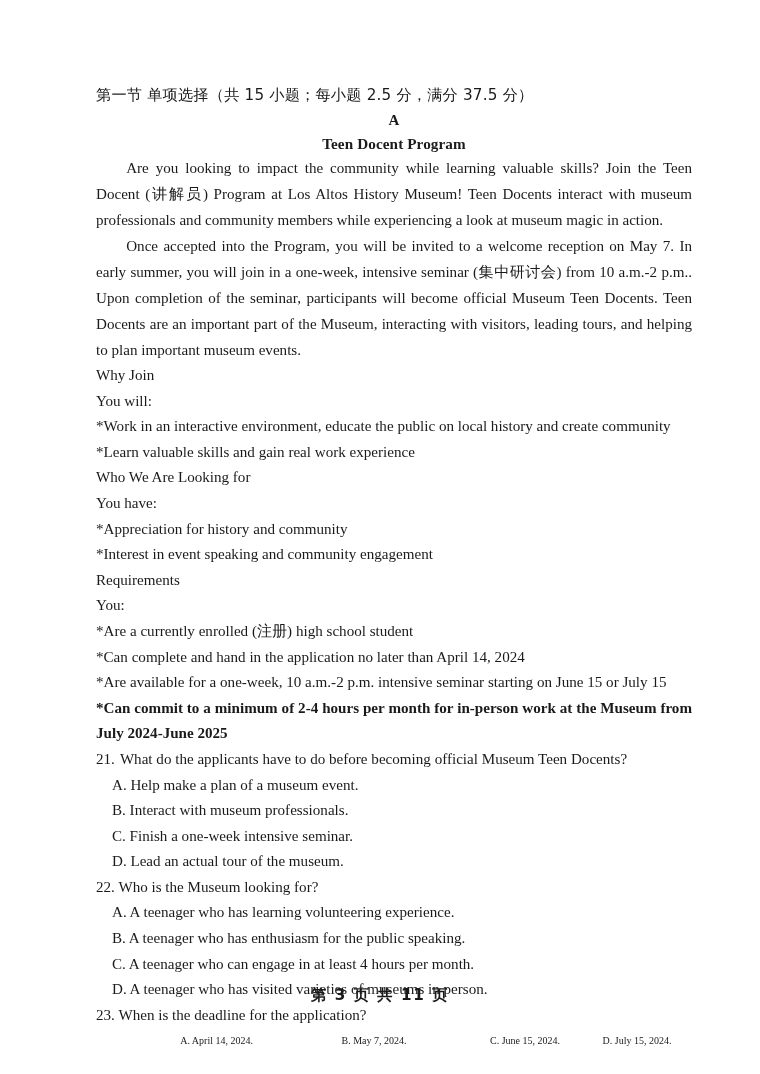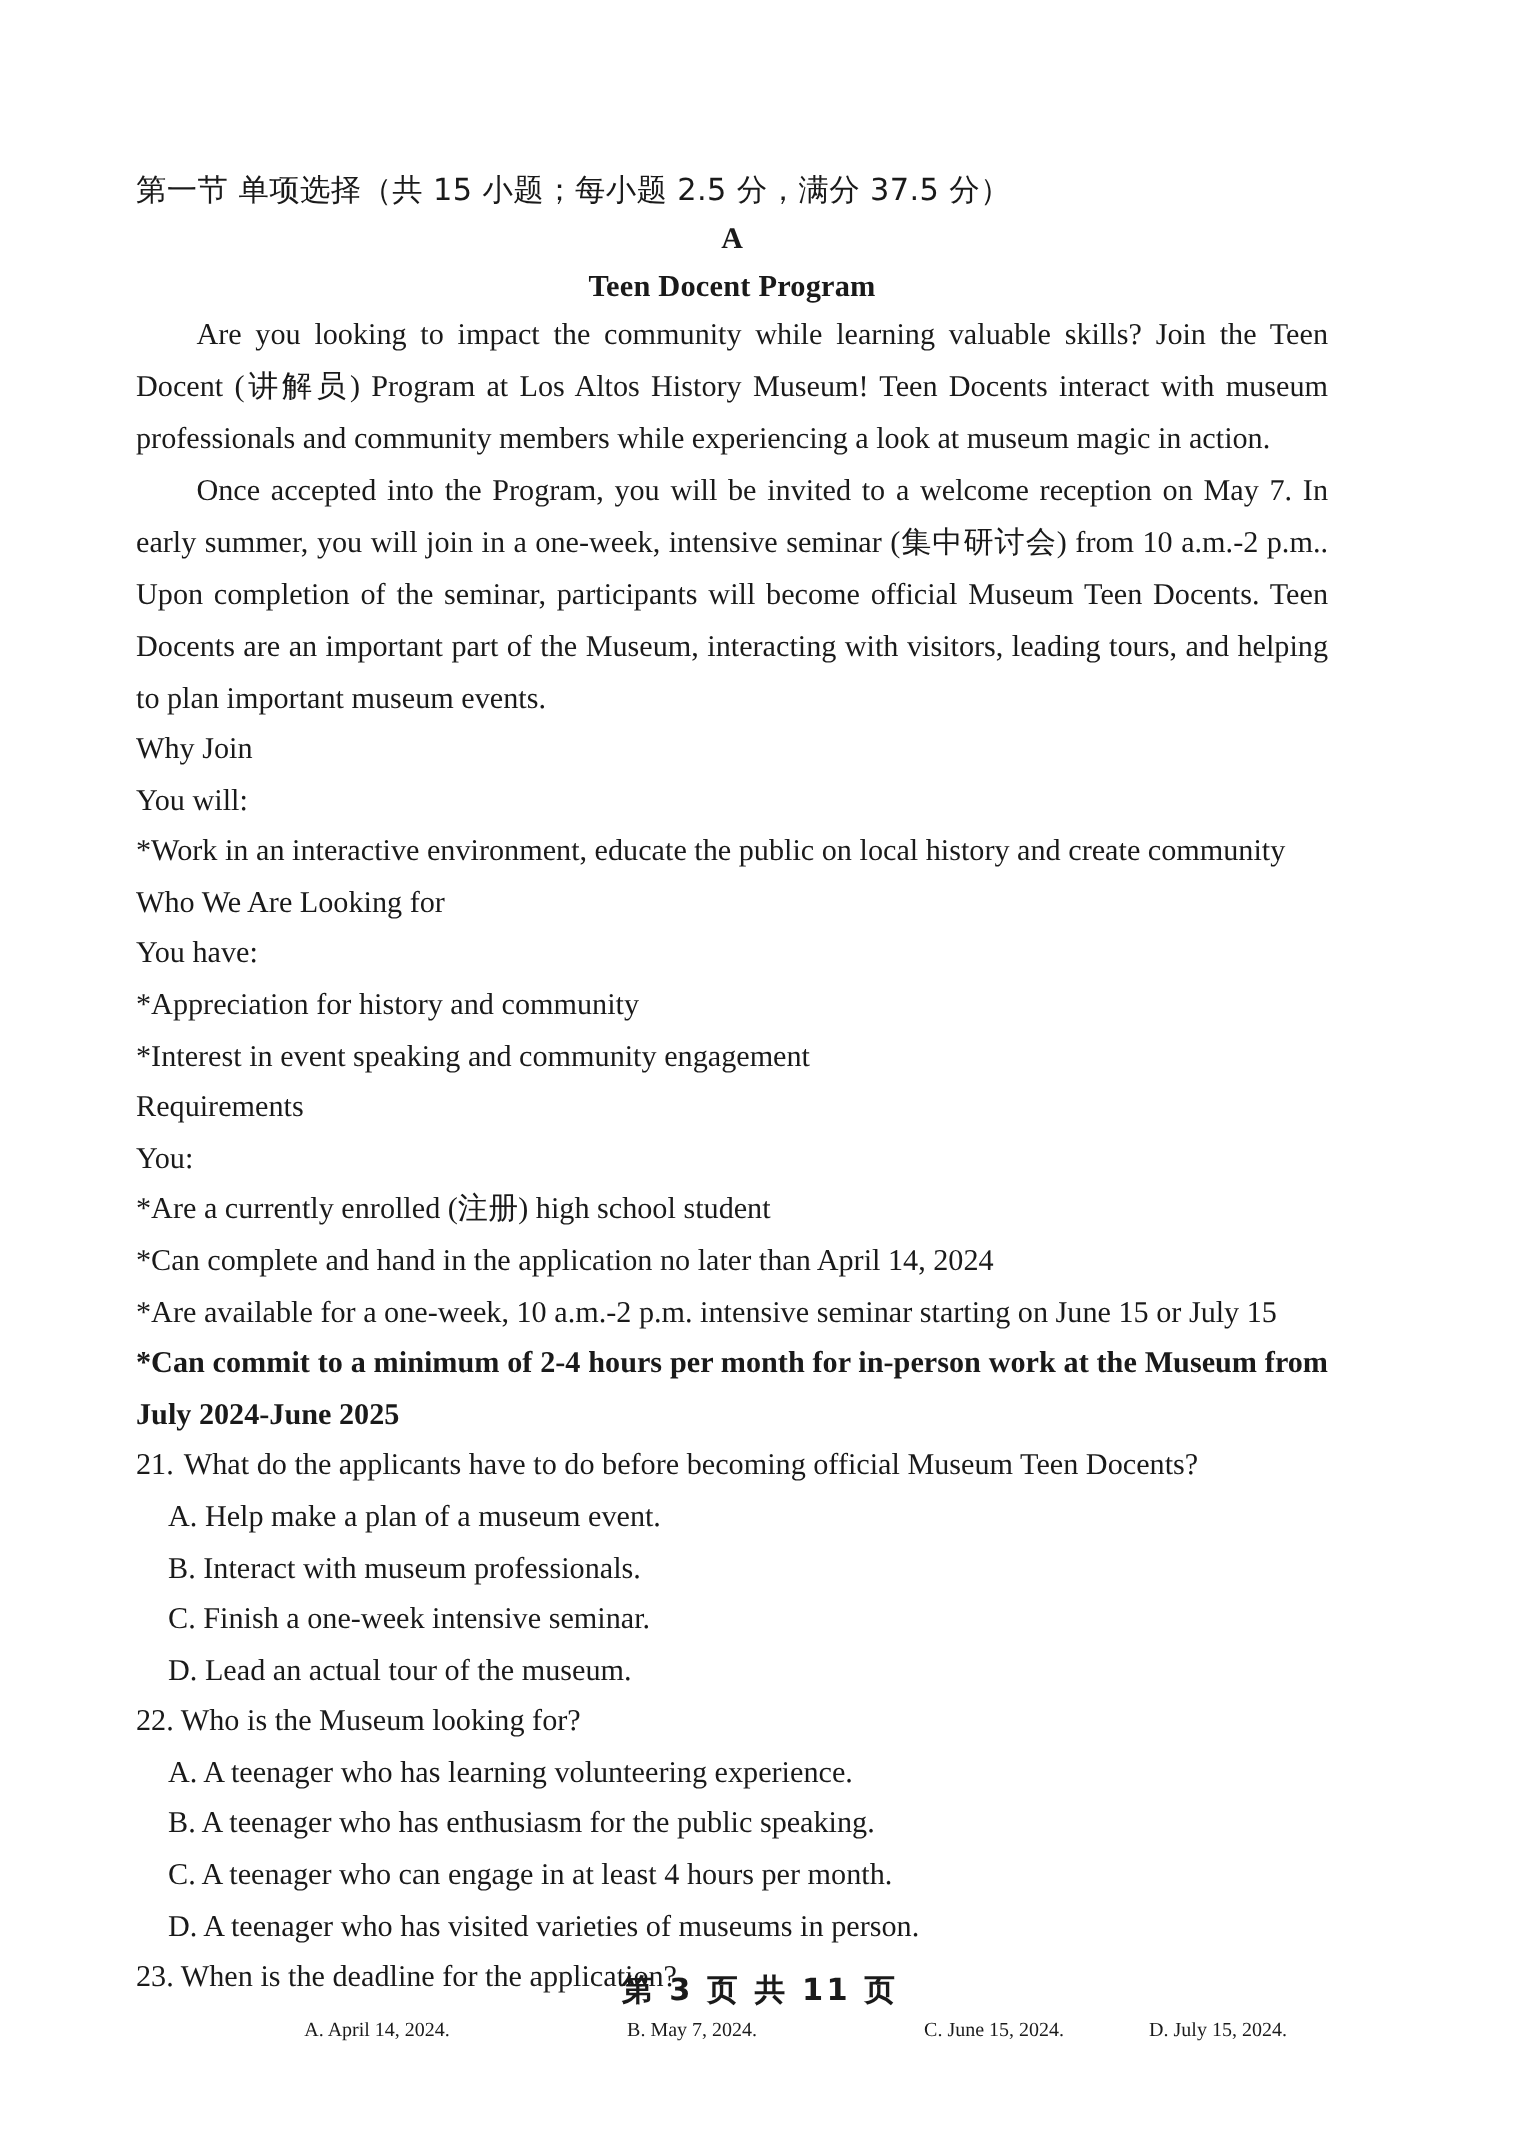--- a/index.html
+++ b/index.html
@@ -22,21 +22,21 @@
     left: 0;
     top: 0;
     width: 760px;
     height: 1074px;
     overflow: hidden;
   }
 
   
   .content {
     position: absolute;
-    left: 68px;
+    left: 96px;
     top: 83px;
     width: 596px;
   }
 
   .section-head {
     font-size: 16.2px;
     line-height: 25px;
     letter-spacing: 0.2px;
     white-space: nowrap;
     margin: 0 0 1px 0;
@@ -138,20 +138,21 @@
 
     <div class="centered passage-title">Teen Docent Program</div>
 
     <p class="para">Are you looking to impact the community while learning valuable skills? Join the Teen Docent (讲解员) Program at Los Altos History Museum! Teen Docents interact with museum professionals and community members while experiencing a look at museum magic in action.</p>
 
     <p class="para">Once accepted into the Program, you will be invited to a welcome reception on May 7. In early summer, you will join in a one-week, intensive seminar (集中研讨会) from 10 a.m.-2 p.m.. Upon completion of the seminar, participants will become official Museum Teen Docents. Teen Docents are an important part of the Museum, interacting with visitors, leading tours, and helping to plan important museum events.</p>
 
     <div class="sub-head">Why Join</div>
     <div class="line">You will:</div>
     <div class="line">*Work in an interactive environment, educate the public on local history and create community</div>
+    <div class="line">*Learn valuable skills and gain real work experience</div>
 
     <div class="sub-head">Who We Are Looking for</div>
     <div class="line">You have:</div>
     <div class="line">*Appreciation for history and community</div>
     <div class="line">*Interest in event speaking and community engagement</div>
 
     <div class="sub-head">Requirements</div>
     <div class="line">You:</div>
     <div class="line">*Are a currently enrolled (注册) high school student</div>
     <div class="line">*Can complete and hand in the application no later than April 14, 2024</div>

